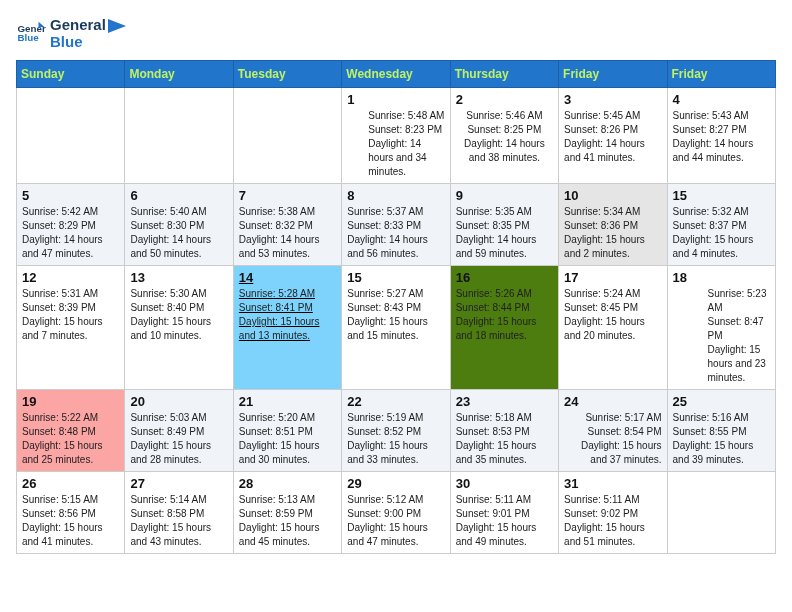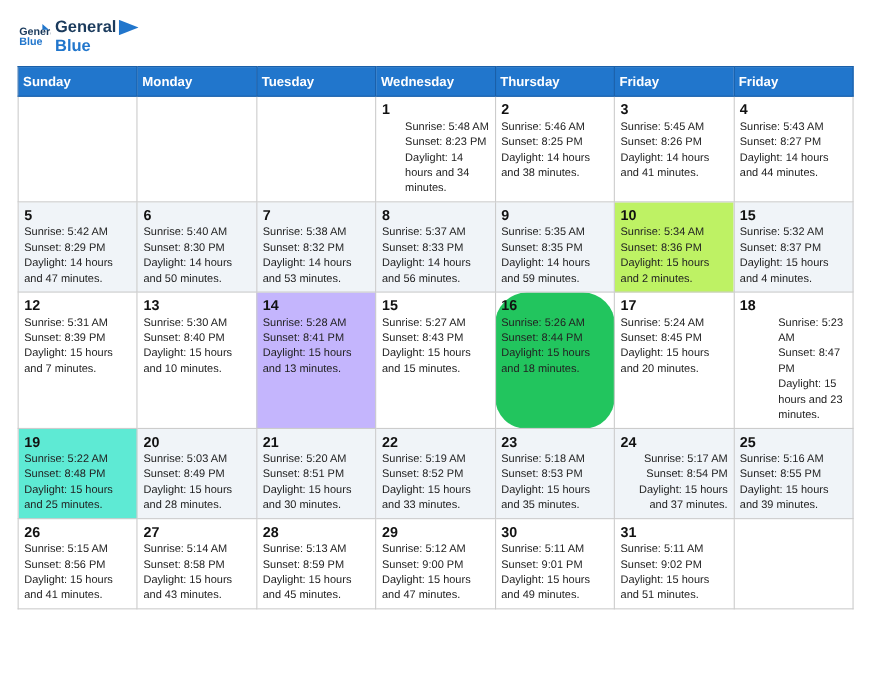--- a/index.html
+++ b/index.html
@@ -37,21 +37,21 @@
       font-size: 14px;
       color: #333;
     }
     .calendar {
       width: 100%;
       border-collapse: collapse;
       font-size: 10.5px;
     }
     .calendar th {
       background: #2176cc;
-      color: #ffffff;
+      color: #bef264;
       padding: 6px 4px;
       text-align: left;
       font-size: 12px;
       font-weight: bold;
       border: 1px solid #1a5fa8;
     }
     .calendar td {
       border: 1px solid #ccc;
       vertical-align: top;
       padding: 4px 5px;
@@ -128,21 +128,21 @@
         <td class="empty-cell"></td>
         <td class="empty-cell"></td>
         <td style="background: rgb(255, 255, 255);">
           <span class="day-num">1</span>
           <div class="day-info" style="white-space: pre-line; margin-left: 21px;">Sunrise: 5:48 AM
 Sunset: 8:23 PM
 Daylight: 14 hours and 34 minutes.</div>
         </td>
         <td style="background: rgb(255, 255, 255);">
           <span class="day-num">2</span>
-          <div class="day-info" style="white-space: pre-line;">Sunrise: 5:46 AM
+          <div class="day-info" style="white-space: pre-line; text-align: center;">Sunrise: 5:46 AM
 Sunset: 8:25 PM
 Daylight: 14 hours and 38 minutes.</div>
         </td>
         <td style="background: rgb(255, 255, 255);">
           <span class="day-num">3</span>
           <div class="day-info" style="white-space: pre-line;">Sunrise: 5:45 AM
 Sunset: 8:26 PM
 Daylight: 14 hours and 41 minutes.</div>
         </td>
         <td style="background: rgb(255, 255, 255);">
@@ -176,21 +176,21 @@
           <div class="day-info" style="white-space: pre-line;">Sunrise: 5:37 AM
 Sunset: 8:33 PM
 Daylight: 14 hours and 56 minutes.</div>
         </td>
         <td style="background: rgb(240, 244, 248);">
           <span class="day-num">9</span>
           <div class="day-info" style="white-space: pre-line;">Sunrise: 5:35 AM
 Sunset: 8:35 PM
 Daylight: 14 hours and 59 minutes.</div>
         </td>
-        <td style="background: #bef264;">
+        <td style="background: #e5e5e5;">
           <span class="day-num">10</span>
           <div class="day-info" style="white-space: pre-line;">Sunrise: 5:34 AM
 Sunset: 8:36 PM
 Daylight: 15 hours and 2 minutes.</div>
         </td>
         <td style="background: rgb(240, 244, 248);">
           <span class="day-num">15</span>
           <div class="day-info" style="white-space: pre-line;">Sunrise: 5:32 AM
 Sunset: 8:37 PM
 Daylight: 15 hours and 4 minutes.</div>
@@ -202,53 +202,53 @@
           <div class="day-info" style="white-space: pre-line;">Sunrise: 5:31 AM
 Sunset: 8:39 PM
 Daylight: 15 hours and 7 minutes.</div>
         </td>
         <td style="background: rgb(255, 255, 255);">
           <span class="day-num">13</span>
           <div class="day-info" style="white-space: pre-line;">Sunrise: 5:30 AM
 Sunset: 8:40 PM
 Daylight: 15 hours and 10 minutes.</div>
         </td>
-        <td style="background: #c4b5fd;">
+        <td style="background: #7dd3fc; text-decoration: underline;">
           <span class="day-num">14</span>
           <div class="day-info" style="white-space: pre-line;">Sunrise: 5:28 AM
 Sunset: 8:41 PM
 Daylight: 15 hours and 13 minutes.</div>
         </td>
         <td style="background: rgb(255, 255, 255);">
           <span class="day-num">15</span>
           <div class="day-info" style="white-space: pre-line;">Sunrise: 5:27 AM
 Sunset: 8:43 PM
 Daylight: 15 hours and 15 minutes.</div>
         </td>
-        <td style="background: #22c55e; border-radius: 29px;">
+        <td style="background: #4d7c0f;">
           <span class="day-num">16</span>
           <div class="day-info" style="white-space: pre-line;">Sunrise: 5:26 AM
 Sunset: 8:44 PM
 Daylight: 15 hours and 18 minutes.</div>
         </td>
         <td style="background: rgb(255, 255, 255);">
           <span class="day-num">17</span>
           <div class="day-info" style="white-space: pre-line;">Sunrise: 5:24 AM
 Sunset: 8:45 PM
 Daylight: 15 hours and 20 minutes.</div>
         </td>
         <td style="background: rgb(255, 255, 255);">
           <span class="day-num">18</span>
           <div class="day-info" style="white-space: pre-line; margin-left: 35px;">Sunrise: 5:23 AM
 Sunset: 8:47 PM
 Daylight: 15 hours and 23 minutes.</div>
         </td>
       </tr>
       <tr>
-        <td style="background: #5eead4;">
+        <td style="background: #fca5a5;">
           <span class="day-num">19</span>
           <div class="day-info" style="white-space: pre-line;">Sunrise: 5:22 AM
 Sunset: 8:48 PM
 Daylight: 15 hours and 25 minutes.</div>
         </td>
         <td style="background: rgb(240, 244, 248);">
           <span class="day-num">20</span>
           <div class="day-info" style="white-space: pre-line;">Sunrise: 5:03 AM
 Sunset: 8:49 PM
 Daylight: 15 hours and 28 minutes.</div>

